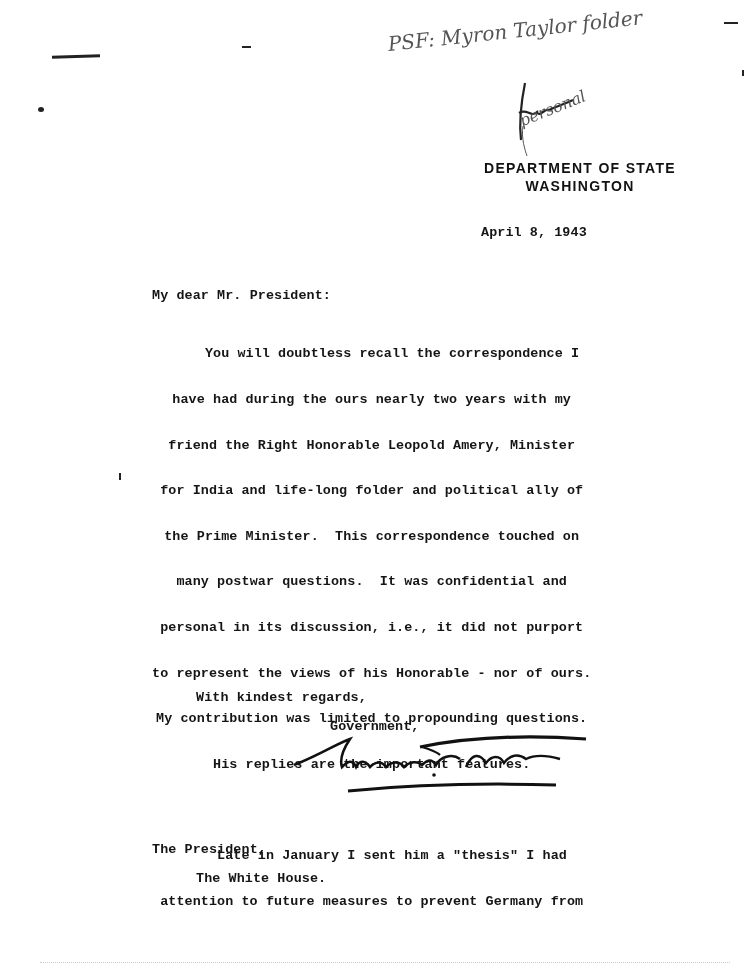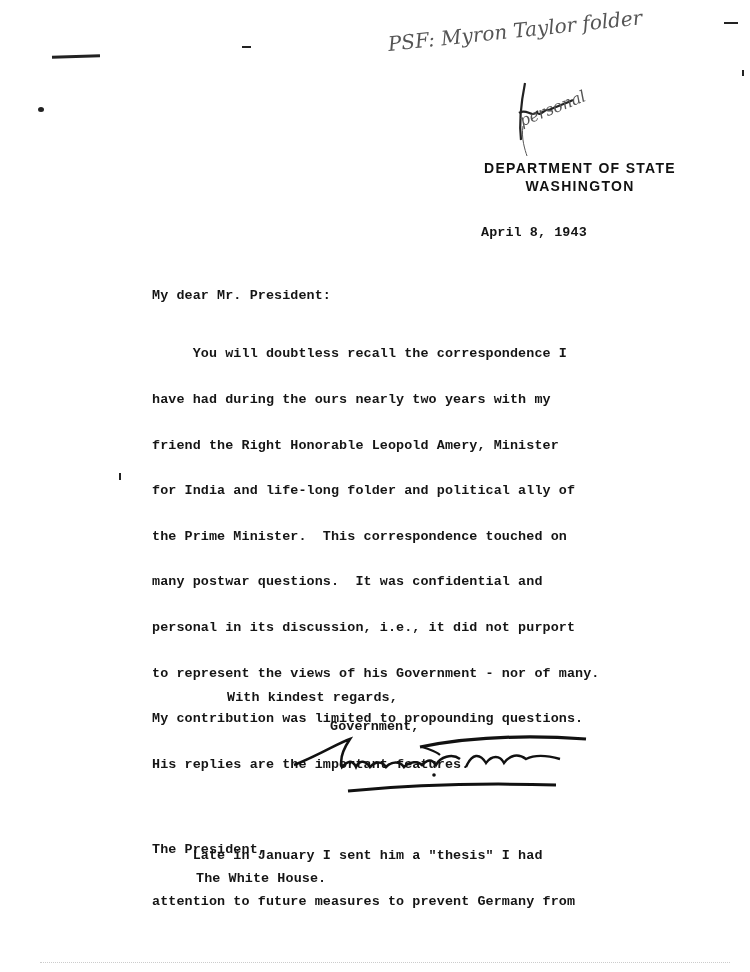--- a/index.html
+++ b/index.html
@@ -3,21 +3,21 @@
   <meta charset="utf-8">
   <style>
     html, body { margin: 0; padding: 0; }
     body {
       width: 750px; height: 972px; background: #ffffff;
       position: relative; overflow: hidden;
       font-family: "Liberation Mono", "DejaVu Sans Mono", monospace;
       color: #111;
     }
     .abs { position: absolute; }
-    .type { font-size: 13.4px; line-height: 15.2px; font-weight: bold; white-space: pre; letter-spacing: 0.1px; color: #151515; }
+    .type { font-size: 13.4px; line-height: 15.2px; font-weight: bold; white-space: pre; letter-spacing: 0.1px; color: #151515; text-align: center; }
     .letterhead {
       font-family: "Liberation Sans", "DejaVu Sans", sans-serif;
       font-weight: bold; font-size: 14px; letter-spacing: 1.3px; text-align: center; color: #111;
     }
     .hand { font-family: "DejaVu Serif", serif; font-style: italic; color: #555; }
     .mark { background: #222; }
   </style>
 </head>
 <body>
 
@@ -46,36 +46,36 @@
 
 <div class="abs" style="left:152px;top:316px;">
   <div class="type">
     <div>     You will doubtless recall the correspondence I</div>
     <div>have had during the ours nearly two years with my</div>
     <div>friend the Right Honorable Leopold Amery, Minister</div>
     <div>for India and life-long folder and political ally of</div>
     <div>the Prime Minister.  This correspondence touched on</div>
     <div>many postwar questions.  It was confidential and</div>
     <div>personal in its discussion, i.e., it did not purport</div>
-    <div>to represent the views of his Government - nor of many.</div>
+    <div>to represent the views of his Honorable - nor of ours.</div>
     <div>My contribution was limited to propounding questions.</div>
     <div>His replies are the important features.</div>
   </div>
   <div class="type" style="margin-top:15px;">
     <div>     Late in January I sent him a "thesis" I had</div>
     <div>attention to future measures to prevent Germany from</div>
     
     
     
     
   </div>
 
 </div>
 
-<div class="abs type" style="left:196px;top:690px;margin-left:31px;">With kindest regards,</div>
+<div class="abs type" style="left:196px;top:690px;">With kindest regards,</div>
 <div class="abs type" style="left:330px;top:719px;">Government,</div>
 
 <svg class="abs" style="left:290px;top:733px;" width="300" height="65" viewBox="0 0 300 65">
   <path d="M4 32 C30 22 48 10 60 6 C52 18 50 28 52 34 C58 28 62 26 66 34 C70 26 76 28 80 34 C86 28 92 28 96 34 C102 28 110 28 114 34 C120 28 128 28 132 32 C138 26 142 26 146 32 C150 24 162 20 170 26" stroke="#111" stroke-width="2.6" fill="none"></path>
   <path d="M130 14 C180 4 240 2 296 6" stroke="#111" stroke-width="3.2" fill="none"></path>
   <path d="M132 14 C140 16 148 20 150 22" stroke="#111" stroke-width="2" fill="none"></path>
   <path d="M176 34 C182 20 190 20 196 30 C202 22 210 22 214 30 C220 22 228 20 236 26 C244 22 256 22 270 26" stroke="#111" stroke-width="2.4" fill="none"></path>
   <circle cx="144" cy="42" r="1.8" fill="#111"></circle>
   <path d="M58 58 C120 52 200 50 266 52" stroke="#111" stroke-width="3" fill="none"></path>
 </svg>

